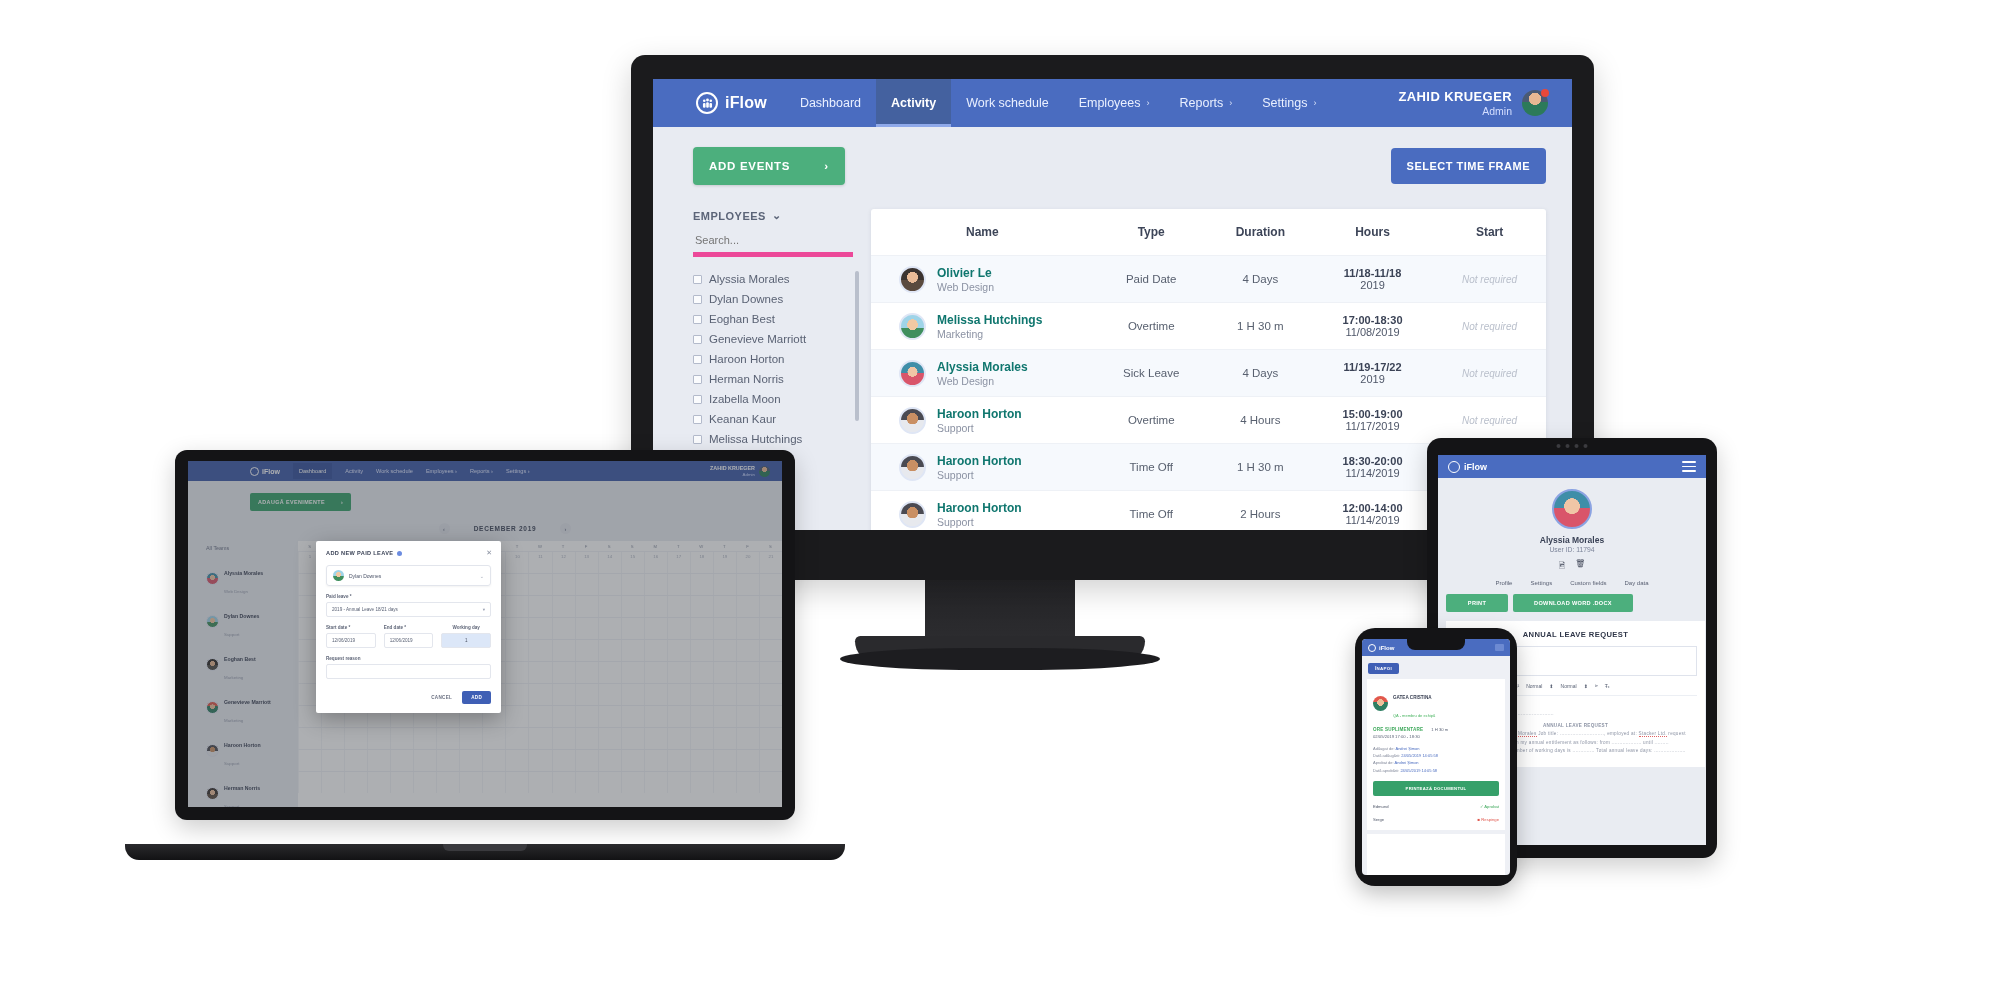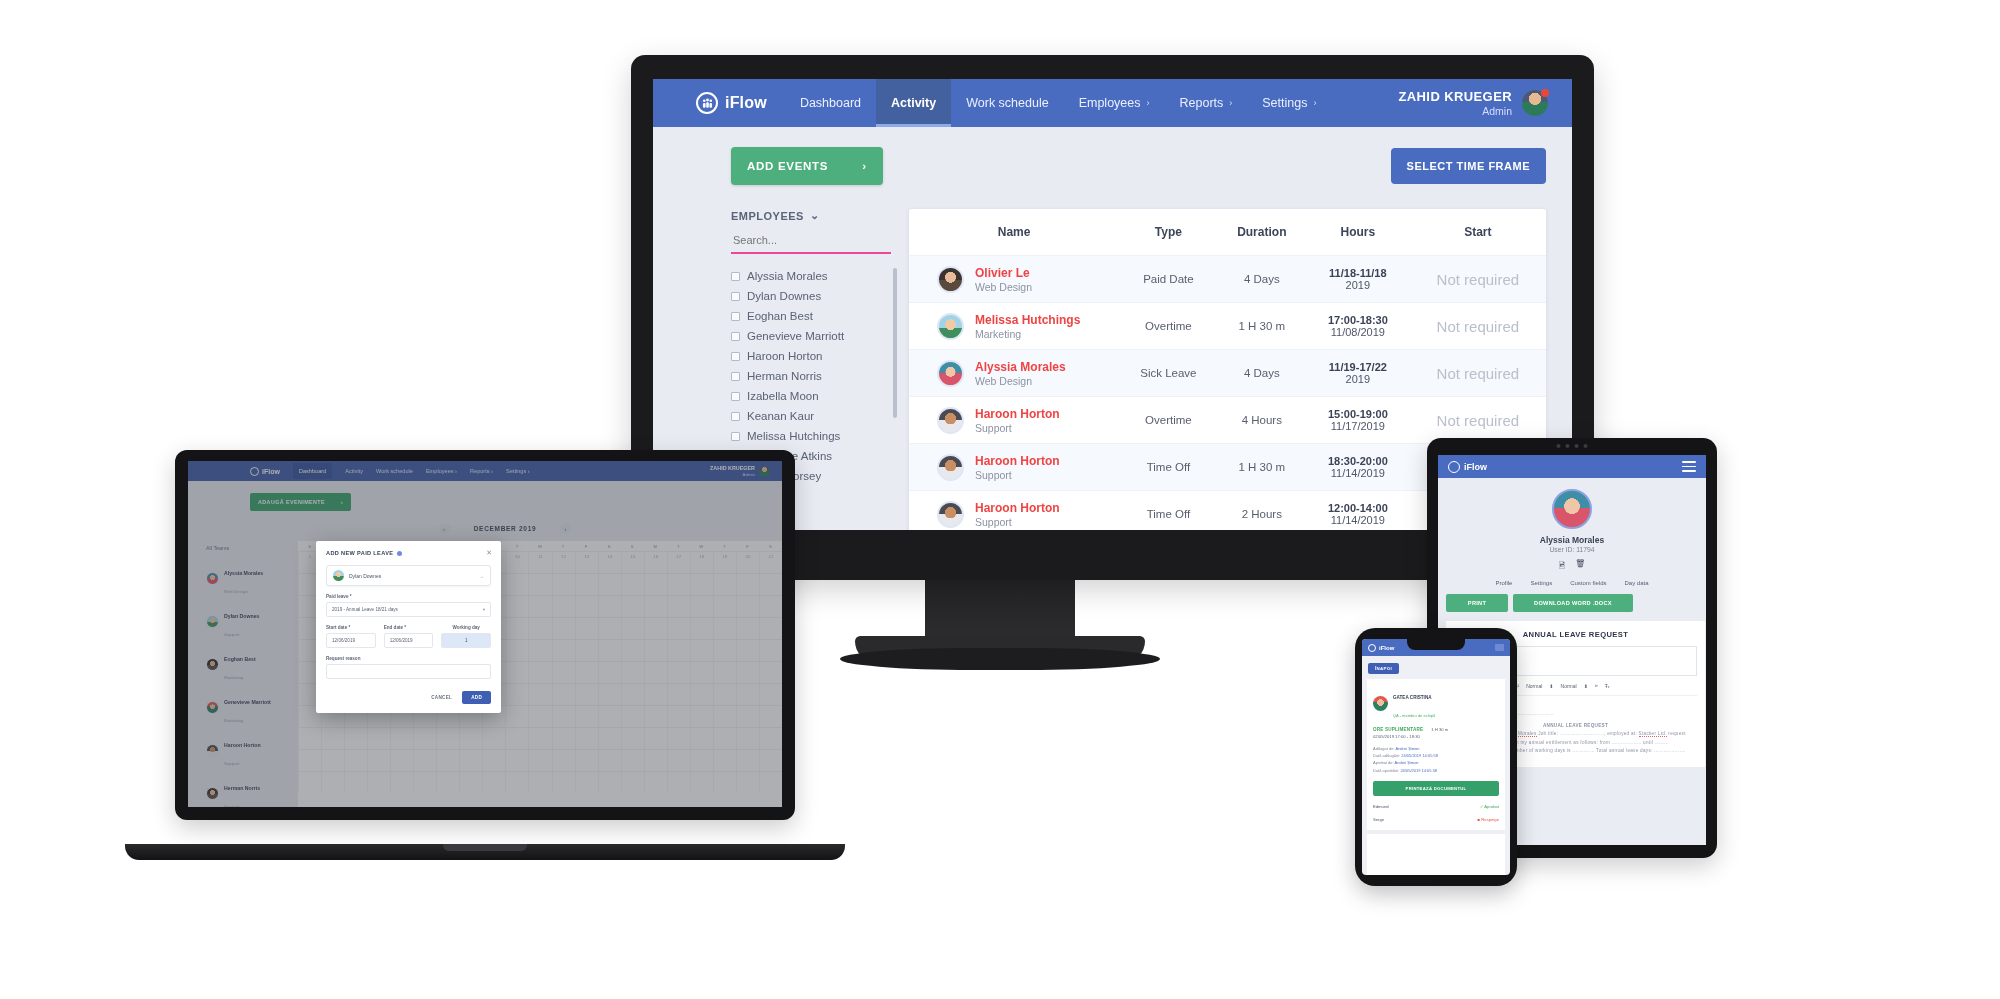--- a/index.html
+++ b/index.html
@@ -38,57 +38,57 @@
   .nav-user-name { font-size:13px; font-weight:700; letter-spacing:.4px; }
   .nav-user-role { font-size:10.5px; color:#d4deff; }
   .avatar { border-radius:50%; background-size:cover; background-position:center; flex:none;}
   .nav-avatar { width:26px; height:26px; position:relative;
      background:radial-gradient(circle at 50% 34%, #e8b893 0 28%, transparent 29%),
                 linear-gradient(180deg,#4a5a74 0 48%, #2c7a5a 48% 100%); }
   .nav-avatar .dot { position:absolute; right:-1px; top:-1px; width:8px; height:8px;
      background:#e8483a; border-radius:50%; }
 
   
-  .m-content { padding:20px 26px 0 40px;margin-left:38px; }
+  .m-content { padding:20px 26px 0 40px; }
   .toolbar { display:flex; align-items:center; justify-content:space-between; }
   .btn-green { background:#4caf7d; color:#fff; border:none; border-radius:4px;
      font-size:11.5px; font-weight:700; letter-spacing:.7px; padding:13px 16px;
      display:flex; align-items:center; gap:34px; box-shadow:0 1px 3px rgba(0,0,0,.15); }
   .btn-blue { background:#4a6cc0; color:#fff; border:none; border-radius:4px;
      font-size:11px; font-weight:600; letter-spacing:.5px; padding:12px 16px; }
   .m-body { display:flex; gap:18px; margin-top:24px; }
 
   .emp-panel { width:160px; flex:none; }
   .emp-head { font-size:11px; font-weight:700; color:#5b6478; letter-spacing:.5px;
      display:flex; align-items:center; gap:6px; }
-  .emp-search { margin-top:8px; border:none; border-bottom:2px solid #ec4899;
+  .emp-search { margin-top:8px; border:none; border-bottom:5px solid #ec4899;
      background:transparent; width:100%; font-size:11px; color:#8c93a4; padding:4px 0 6px 2px;
      font-family:inherit; outline:none;}
   .emp-list { margin-top:12px; position:relative; }
   .emp-row { display:flex; align-items:center; gap:7px; padding:4px 0; font-size:11.5px; color:#5a6274; }
   .emp-cb { width:9px; height:9px; border:1px solid #b3bacb; background:#fafbfd; border-radius:1px; flex:none; }
   .emp-scroll { position:absolute; right:-6px; top:2px; width:4px; height:150px;
      background:#b9bfcc; border-radius:2px; }
 
   .table-card { flex:1; background:#fff; border-radius:3px; overflow:hidden;
      box-shadow:0 1px 4px rgba(40,50,80,.10); }
   table { width:100%; border-collapse:collapse; }
   th { font-size:12px; color:#3d4558; font-weight:700; padding:16px 6px; text-align:center; }
   th.name-col { width:33%; }
   td { font-size:11.5px; color:#58606f; text-align:center; padding:0 6px; height:47px;
      border-top:1px solid #eef1f6; }
   tbody tr:nth-child(odd) { background:#f6f9fd; }
   tbody tr:nth-child(even) { background:#fff; }
   .name-cell { display:flex; align-items:center; gap:11px; text-align:left; padding-left:22px; }
   .name-cell .avatar { width:27px; height:27px; border:2px solid #dfe6f5; }
-  .nm { font-size:12px; font-weight:700; color:#ef4444; line-height:1.25; }
+  .nm { font-size:12px; font-weight:700; color:#0f766e; line-height:1.25; }
   .dept { font-size:10.5px; color:#8b92a3; }
   .date-l1 { font-weight:700; color:#3b4356; font-size:11px; }
   .date-l2 { font-size:11px; color:#4e5668; }
-  .status-muted { color:#b9bfcb; font-size:15px; }
+  .status-muted { color:#b9bfcb; font-size:10px;font-style:italic; }
 
   
   .av1 { background:radial-gradient(circle at 50% 40%,#e9bb98 0 30%,transparent 31%), linear-gradient(180deg,#3a3330 0 52%,#5a4a3e 52%); }
   .av2 { background:radial-gradient(circle at 50% 42%,#f1c9a3 0 30%,transparent 31%), linear-gradient(180deg,#9fd4e8 0 55%,#3f8f5e 55%); }
   .av3 { background:radial-gradient(circle at 50% 42%,#f0c6a6 0 28%,transparent 29%), linear-gradient(180deg,#3f8ea8 0 48%,#d9556a 48%); }
   .av4 { background:radial-gradient(circle at 50% 42%,#c98f63 0 32%,transparent 33%), linear-gradient(180deg,#4a4a52 0 50%,#e7e9ee 50%); }
   .av5 { background:radial-gradient(circle at 50% 44%,#efc09b 0 30%,transparent 31%), linear-gradient(180deg,#e2584c 0 40%,#2f7f63 40%); }
   .av6 { background:radial-gradient(circle at 50% 42%,#e4b48e 0 30%,transparent 31%), linear-gradient(180deg,#2e2a28 0 52%,#4d4a46 52%); }
 
   

